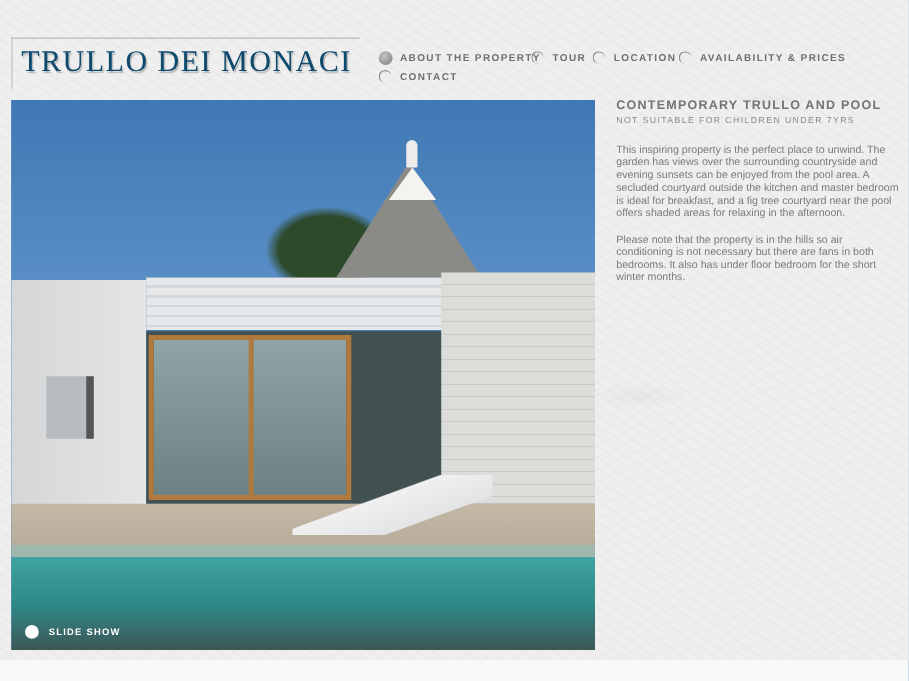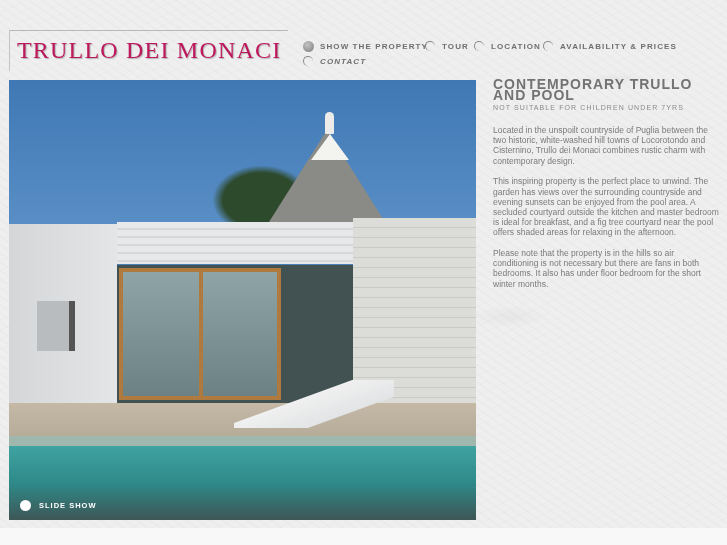--- a/index.html
+++ b/index.html
@@ -19,21 +19,21 @@
       repeating-linear-gradient(-25deg, rgba(0,0,0,0.012) 0 1px, transparent 1px 9px),
       #efefef;
   }
   .logo-box {
     position:absolute; left:9px; top:30px; width:278px; height:40px;
     border-top:1px solid #b8b8b8; border-left:1px solid #c4c4c4;
   }
   .logo {
     position:absolute; left:17px; top:37px;
     font-family:"Liberation Serif", serif; font-size:24px; letter-spacing:1.2px;
-    color:#be185d; text-shadow:1px 1px 1px rgba(0,0,0,0.25); white-space:nowrap;
+    color:#0c4a6e; text-shadow:1px 1px 1px rgba(0,0,0,0.25); white-space:nowrap;
   }
   .nav { position:absolute; left:303px; top:41px; width:400px; }
   .nav-item {
     position:absolute; display:flex; align-items:center; cursor:pointer;
     font-size:8px; font-weight:bold; letter-spacing:1.1px; color:#6f6f6f; white-space:nowrap;
   }
   .nav-dot { width:11px; height:11px; margin-right:6px; position:relative; }
   .nav-dot.active { border-radius:50%; background:radial-gradient(circle at 40% 35%, #c4c4c4, #7c7c7c); }
   .nav-dot.arc::before {
     content:""; position:absolute; left:0; top:0; width:10px; height:10px; border-radius:50%;
@@ -70,50 +70,50 @@
     background:linear-gradient(#c5b9a6, #b5ab99); }
   .lounger { position:absolute; left:225px; top:300px; width:160px; height:48px;
     background:linear-gradient(160deg, transparent 40%, #f0f0f0 41%, #e2e4e5 70%, transparent 71%); }
   .pool-edge { position:absolute; left:0; top:356px; width:100%; height:10px; background:#9fb7ad; }
   .pool { position:absolute; left:0; top:366px; width:100%; height:74px;
     background:linear-gradient(#3fa3a1 0%, #2e8a89 50%, #3e5656 100%); }
   .slideshow { position:absolute; left:11px; top:420px; display:flex; align-items:center; cursor:pointer; }
   .slideshow-dot { width:11px; height:11px; border-radius:50%; background:#fff; margin-right:8px; }
   .slideshow-label { color:#fff; font-size:7.5px; font-weight:bold; letter-spacing:1px; }
   .content { position:absolute; left:493px; top:79px; width:228px; color:#777; }
-  .headline { font-size:14px; font-weight:bold; letter-spacing:1px; color:#737373; line-height:11px; margin:0; }
+  .headline { font-size:10px; font-weight:bold; letter-spacing:1px; color:#737373; line-height:11px; margin:0; }
   .subhead { font-size:7px; letter-spacing:1.1px; color:#8a8a8a; margin:3px 0 14px 0; }
   .para { font-size:8.5px; line-height:10.2px; margin:0 0 10.5px 0; color:#7b7b7b; }
 </style>
 </head>
 <body>
 
 <div class="texture"></div>
 
 <div class="logo-box"></div>
 <div class="logo">TRULLO DEI MONACI</div>
 
 <nav class="nav">
   <div class="nav-item" style="left:0;top:0;">
     <span class="nav-dot active"></span>
-    <span>SHOW THE PROPERTY</span>
+    <span>ABOUT THE PROPERTY</span>
   </div>
   <div class="nav-item" style="left:122px;top:0;">
     <span class="nav-dot arc"></span>
     <span>TOUR</span>
   </div>
   <div class="nav-item" style="left:171px;top:0;justify-content:center;">
     <span class="nav-dot arc"></span>
     <span>LOCATION</span>
   </div>
   <div class="nav-item" style="left:240px;top:0;">
     <span class="nav-dot arc"></span>
     <span>AVAILABILITY &amp; PRICES</span>
   </div>
-  <div class="nav-item" style="left:0;top:15px;font-style:italic;">
+  <div class="nav-item" style="left:0;top:15px;">
     <span class="nav-dot arc"></span>
     <span>CONTACT</span>
   </div>
 </nav>
 
 <div class="photo">
   <div class="sky"></div>
   <div class="tree"></div>
   <div class="cone"></div>
   <div class="cone-cap"></div>
@@ -130,16 +130,15 @@
   <div class="pool"></div>
   <div class="slideshow">
     <span class="slideshow-dot"></span>
     <span class="slideshow-label">SLIDE SHOW</span>
   </div>
 </div>
 
 <section class="content">
   <p class="headline">CONTEMPORARY TRULLO AND POOL</p>
   <p class="subhead">NOT SUITABLE FOR CHILDREN UNDER 7YRS</p>
-  <p class="para">Located in the unspoilt countryside of Puglia between the two historic, white-washed hill towns of Locorotondo and Cisternino, Trullo dei Monaci combines rustic charm with contemporary design.</p>
   <p class="para">This inspiring property is the perfect place to unwind. The garden has views over the surrounding countryside and evening sunsets can be enjoyed from the pool area. A secluded courtyard outside the kitchen and master bedroom is ideal for breakfast, and a fig tree courtyard near the pool offers shaded areas for relaxing in the afternoon.</p>
   <p class="para">Please note that the property is in the hills so air conditioning is not necessary but there are fans in both bedrooms. It also has under floor bedroom for the short winter months.</p>
 </section>
 
 </body></html>

